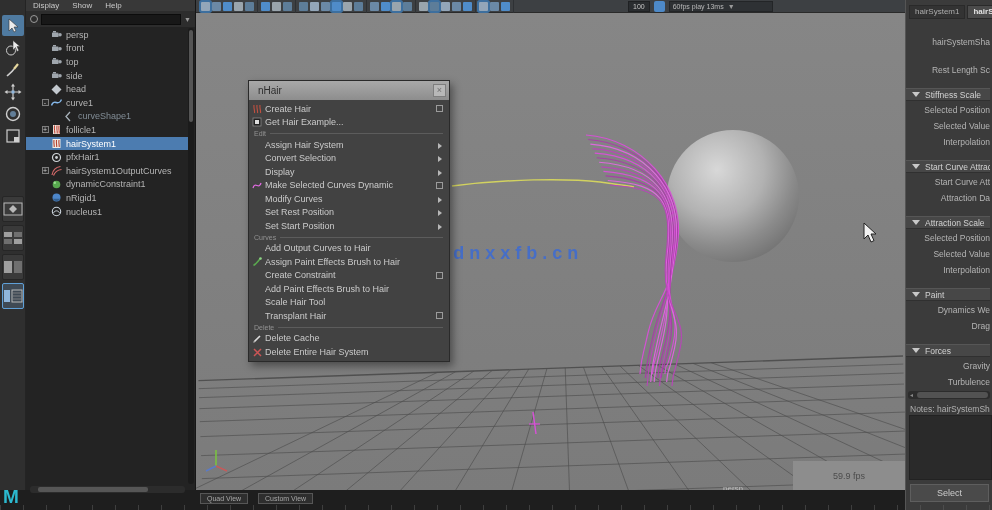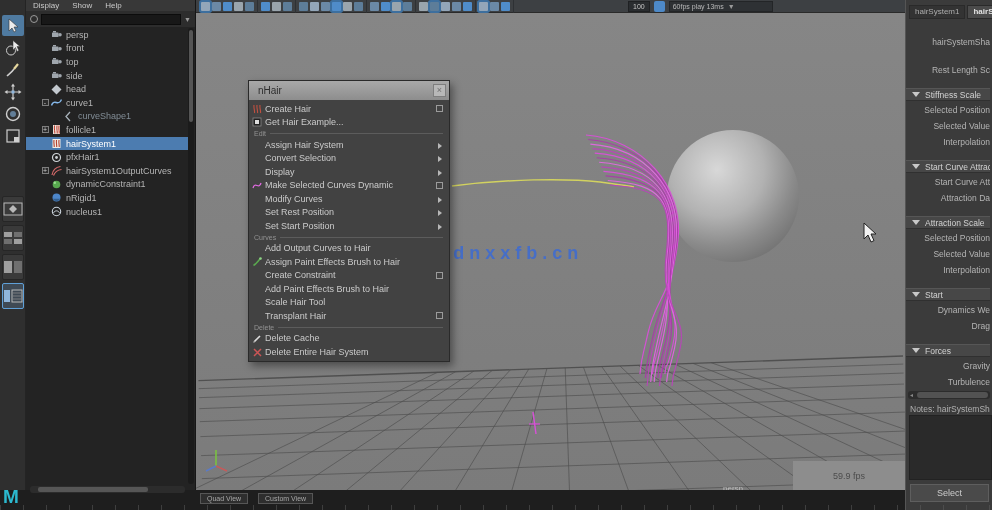--- a/index.html
+++ b/index.html
@@ -610,21 +610,21 @@
         <div class="ae-row">Attraction Da</div>
         <div class="ae-sec">
           <span class="tri"></span>
           <span>Attraction Scale</span>
         </div>
         <div class="ae-row">Selected Position</div>
         <div class="ae-row">Selected Value</div>
         <div class="ae-row">Interpolation</div>
         <div class="ae-sec">
           <span class="tri"></span>
-          <span>Start</span>
+          <span>Paint</span>
         </div>
         <div class="ae-row">Dynamics We</div>
         <div class="ae-row">Drag</div>
         <div class="ae-sec">
           <span class="tri"></span>
           <span>Forces</span>
         </div>
         <div class="ae-row">Gravity</div>
         <div class="ae-row">Turbulence</div>
       </div>

